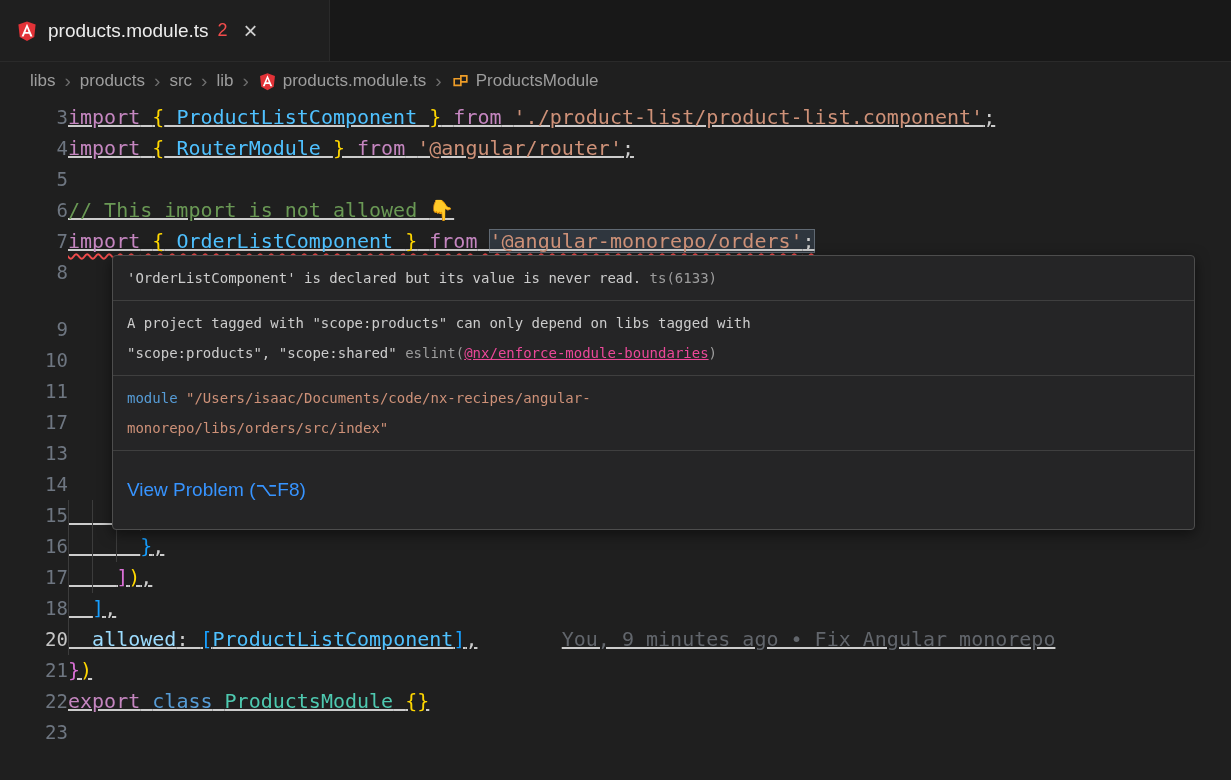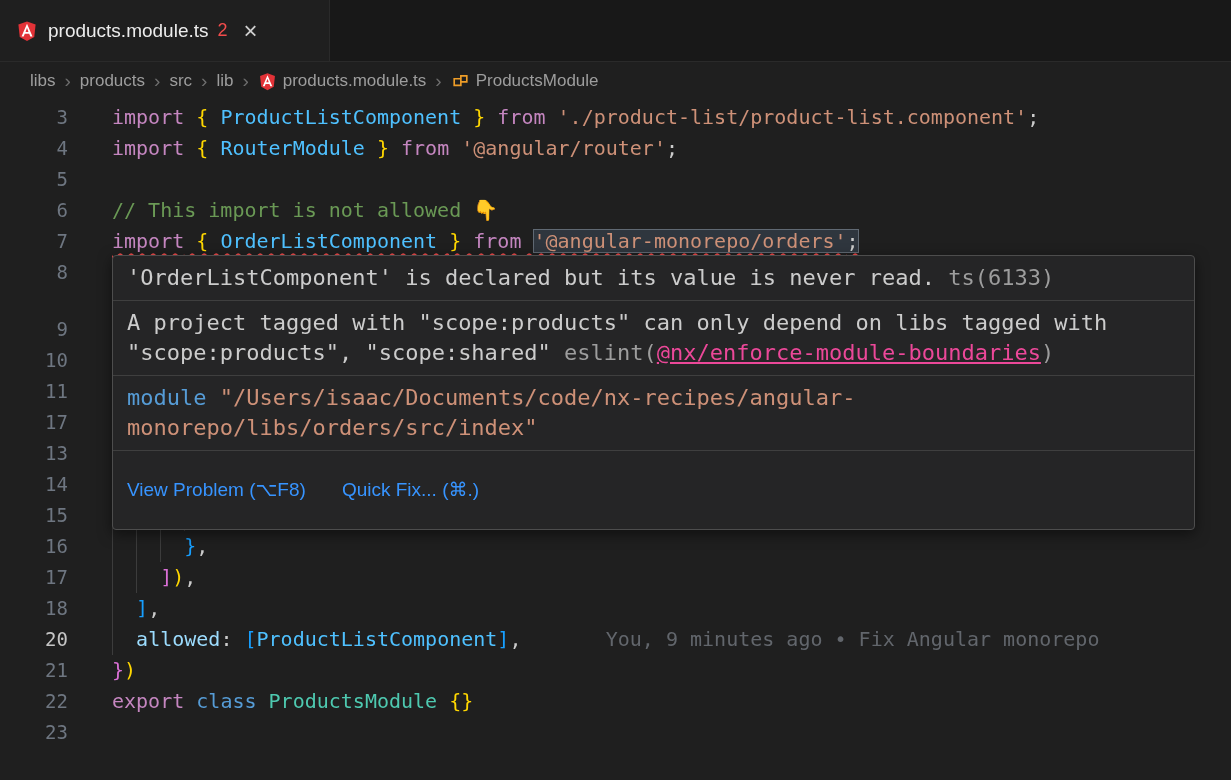--- a/index.html
+++ b/index.html
@@ -20,21 +20,21 @@
   .crumb { display:flex; align-items:center; cursor:pointer; white-space:nowrap; }
   .crumb-icon { display:flex; width:19px; height:19px; margin-right:6px; }
   .crumb-icon svg { width:19px; height:19px; }
   .crumb-sep { color:#6e6e6e; font-size:19px; padding:0 9px; }
 
   
   .editor { position:relative; padding-top:2px; }
   .line { display:flex; height:31px; line-height:31px; font-size:20px; }
   .ln { width:68px; flex:none; text-align:right; color:#6e7681; font-size:19px; user-select:none; }
   .line.active .ln { color:#c6c6c6; }
-  .code { margin-left:44px; white-space:pre; position:relative; flex:1; color:#cccccc; }
+  .code { white-space:pre; position:relative; flex:1; color:#cccccc;text-decoration:underline; }
   .line-spacer { height:26px; }
   .guide { position:absolute; top:0; bottom:0; width:1px; background:#3c3c3c; }
   .blame { color:#62666c; margin-left:7ch; }
 
   .tok.kw    { color:#C586C0; }
   .tok.kw2   { color:#569CD6; }
   .tok.type  { color:#4FC1FF; }
   .tok.prop  { color:#9CDCFE; }
   .tok.str   { color:#CE9178; }
   .tok.com   { color:#6A9955; }
@@ -45,21 +45,21 @@
   .tok.b3    { color:#179FFF; }
   .tok.emoji { color:#f5c542; }
 
   .squiggle { text-decoration:underline wavy #F14C4C; text-decoration-thickness:1.5px; text-underline-offset:5px; text-decoration-skip-ink:none; }
   .hl-box { background:rgba(82,104,128,0.32); box-shadow:inset 0 0 0 1px rgba(145,155,168,0.5); }
 
   
   .hover { position:absolute; left:112px; top:155px; width:1083px; background:#252526; border:1px solid #4d4d4d; border-radius:4px; box-shadow:0 4px 14px rgba(0,0,0,0.5); z-index:5; }
   .hover-section { padding:7px 14px; border-top:1px solid #3f3f3f; }
   .hover-section:first-child { border-top:none; }
-  .hover-line { white-space:pre; font-size:22px; line-height:30px; color:#cccccc; }
+  .hover-line { white-space:pre; font-size:14px; line-height:30px; color:#cccccc; }
   .hp.t-dim  { color:#9d9d9d; }
   .hp.t-kw   { color:#569CD6; }
   .hp.t-str  { color:#CE9178; }
   .hp.t-link { color:#ec4899; text-decoration:underline; cursor:pointer;margin-top:48px; }
   .hover-actions { display:flex; gap:36px; padding:25px 14px; border-top:1px solid #3f3f3f; font-family:"Liberation Sans", sans-serif; }
   .hover-action { color:#3794ff; font-size:19px; line-height:28px; cursor:pointer; white-space:pre; }
 </style>
 </head>
 <body>
 
@@ -209,16 +209,15 @@
           <div class="hover-line"><span class="hp">A project tagged with "scope:products" can only depend on libs tagged with</span></div>
           <div class="hover-line"><span class="hp">"scope:products", "scope:shared" </span><span class="hp t-dim">eslint(</span><span class="hp t-link">@nx/enforce-module-boundaries</span><span class="hp t-dim">)</span></div>
         </div>
         <div class="hover-section">
           <div class="hover-line"><span class="hp t-kw">module</span><span class="hp"> </span><span class="hp t-str">"/Users/isaac/Documents/code/nx-recipes/angular-</span></div>
           <div class="hover-line"><span class="hp t-str">monorepo/libs/orders/src/index"</span></div>
         </div>
       </div>
     <div class="hover-actions" id="hover-actions">
         <span class="hover-action">View Problem (⌥F8)</span>
-        <span class="hover-action">Quick Fix... (⌘.)</span>
       </div>
   </div>
 </div>
 
 </body></html>

